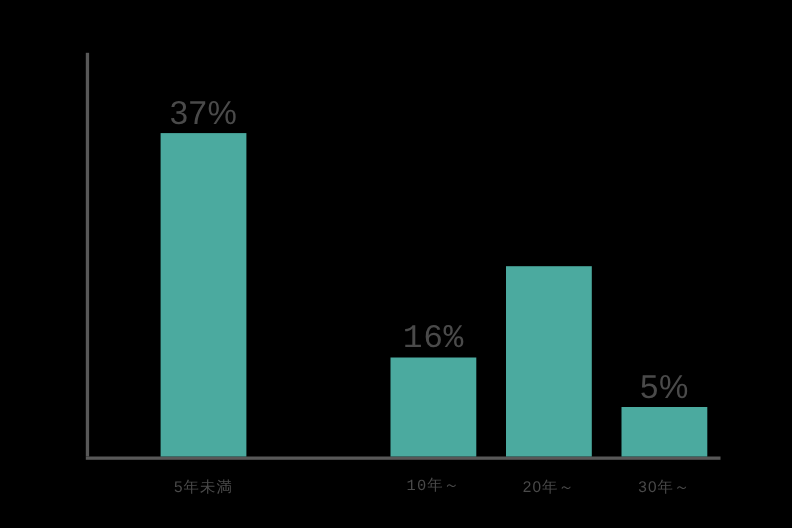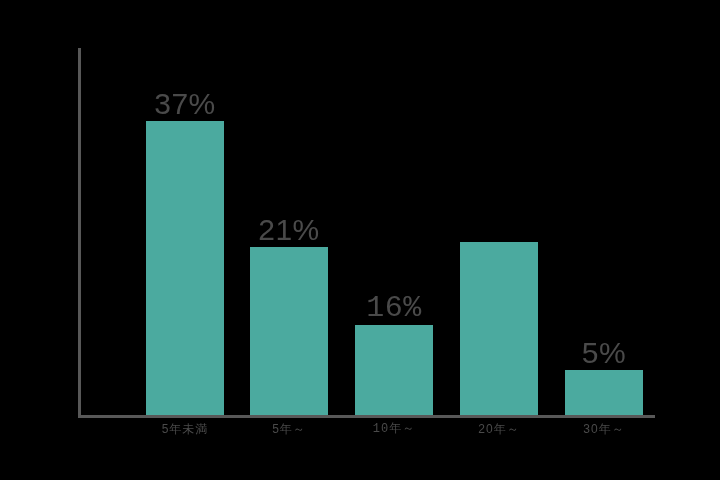--- a/index.html
+++ b/index.html
@@ -64,23 +64,23 @@
     font-weight: 300;
     letter-spacing: 0.5px;
     white-space: nowrap;
     line-height: 1;
   }
   .bar-category {
     position: absolute;
     left: 50%;
     transform: translateX(-50%);
     top: 100%;
-    margin-top: 8px;
+    margin-top: 20px;
     color: #4A4A4A;
-    font-size: 12px;
+    font-size: 14px;
     font-weight: 400;
     letter-spacing: 1px;
     white-space: nowrap;
     line-height: 1;
   }
 </style>
 </head>
 <body>
 
 <div id="chart-root">
@@ -89,25 +89,20 @@
   <div class="axis-x"></div>
 
   <div class="plot-area">
 
     <div class="bar-group" style="left:131px;">
       <div class="bar-value">37%</div>
       <div class="bar" style="height:294px;"></div>
       <div class="bar-category">5年未満</div>
     </div>
 
-    <div class="bar-group" style="left:235px;">
-      <div class="bar-value">21%</div>
-      <div class="bar" style="height:168px;"></div>
-      <div class="bar-category">5年～</div>
-    </div>
 
     <div class="bar-group" style="left:340px;font-family:Liberation Mono, monospace;">
       <div class="bar-value">16%</div>
       <div class="bar" style="height:90px;"></div>
       <div class="bar-category">10年～</div>
     </div>
 
     <div class="bar-group" style="left:445px;">
       <div class="bar" style="height:173px;"></div>
       <div class="bar-category">20年～</div>

